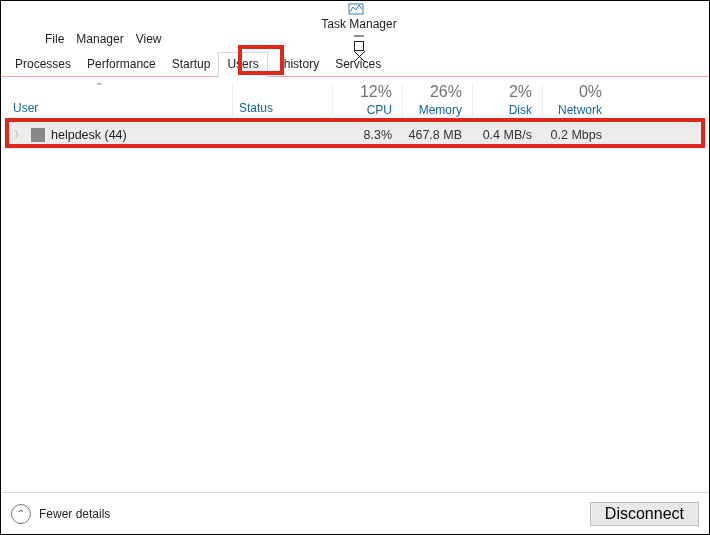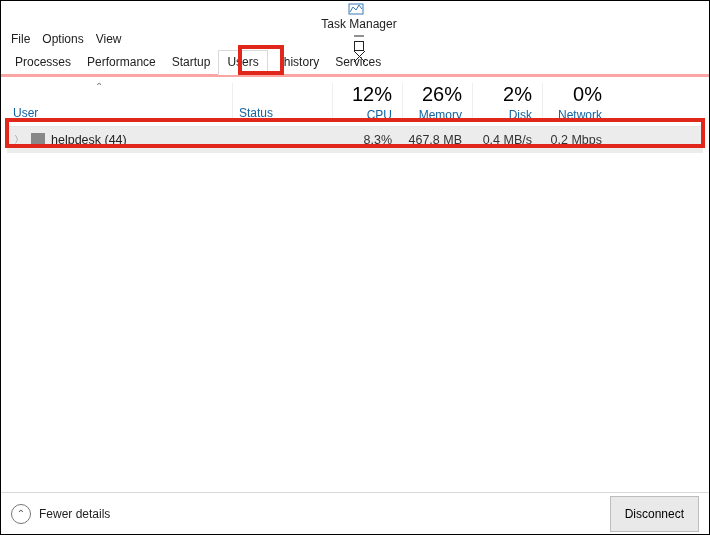--- a/index.html
+++ b/index.html
@@ -33,28 +33,29 @@
     display:flex; align-items:center; justify-content:center;
     color:#222;
   }
   .win-btn svg { pointer-events:none; }
   .menubar {
     display:flex;
     gap:4px;
     padding:0 6px 4px 6px;
     height:20px;
     align-items:center;
+    margin-left:34px;
   }
   .menubar span { padding:0 4px; }
   .tabstrip {
     display:flex;
     align-items:flex-end;
     padding-left:6px;
     height:26px;
-    border-bottom:3px solid #fca5a5;
+    border-bottom:1px solid #fca5a5;
     position:relative;
   }
   .tab {
     padding:4px 8px 5px 8px;
     color:#222;
     position:relative;
   }
   .tab.active {
     border:1px solid #d9d9d9;
     border-bottom:1px solid #fff;
@@ -74,21 +75,21 @@
   .cols {
     display:flex;
     width:100%;
     border-bottom:1px solid #e5e5e5;
     padding-bottom:4px;
   }
   .col-user { flex:0 0 225px; padding-left:6px; position:relative;}
   .col-status { flex:0 0 100px; }
   .col-metric { flex:0 0 70px; text-align:right; padding-right:10px;}
   .hdr .colhead-label { color:#1464a0; font-size:12px; }
-  .hdr .pct { font-size:20px; color:#000000; margin-bottom:2px;}
+  .hdr .pct { font-size:16px; color:#737373; margin-bottom:2px;}
   .hdr .two-line { display:flex; flex-direction:column; align-items:flex-end;}
   .hdr .col-user, .hdr .col-status { display:flex; align-items:flex-end; padding-bottom:2px;}
   .sort-caret {
     position:absolute;
     left:88px; top:-2px;
     color:#777;
     font-size:10px;
   }
   .row {
     display:flex;
@@ -128,26 +129,26 @@
   }
   .circle-caret {
     width:20px; height:20px;
     border:1px solid #777;
     border-radius:50%;
     display:flex; align-items:center; justify-content:center;
     font-size:10px; color:#555;
   }
   .footer .spacer { flex:1 1 auto; }
   .disconnect-btn {
-    height:36px;
+    height:24px;
     padding:0 14px;
     background:#e9e9e9;
     border:1px solid #bdbdbd;
     font-family:inherit;
-    font-size:12px;
+    font-size:16px;
   }
   .vline {
     border-left:1px solid #eee;
   }
 </style>
 </head>
 <body>
 
 <div class="titlebar">
   <span class="app-icon">
@@ -171,21 +172,21 @@
   <div class="win-btn">
     <svg width="11" height="11">
         <line x1="0" y1="0" x2="11" y2="11" stroke="#222" stroke-width="1"></line>
         <line x1="11" y1="0" x2="0" y2="11" stroke="#222" stroke-width="1"></line>
       </svg>
   </div>
 </div>
 
 <div class="menubar">
   <span>File</span>
-  <span>Options</span>
+  <span>Manager</span>
   <span>View</span>
 </div>
 
 <div class="tabstrip">
   <div class="tab">Processes</div>
   <div class="tab">Performance</div>
   <div class="tab">Startup</div>
   <div class="tab active">Users</div>
   <div class="tab" style="padding-left:16px;">history</div>
   <div class="tab">Services</div>

